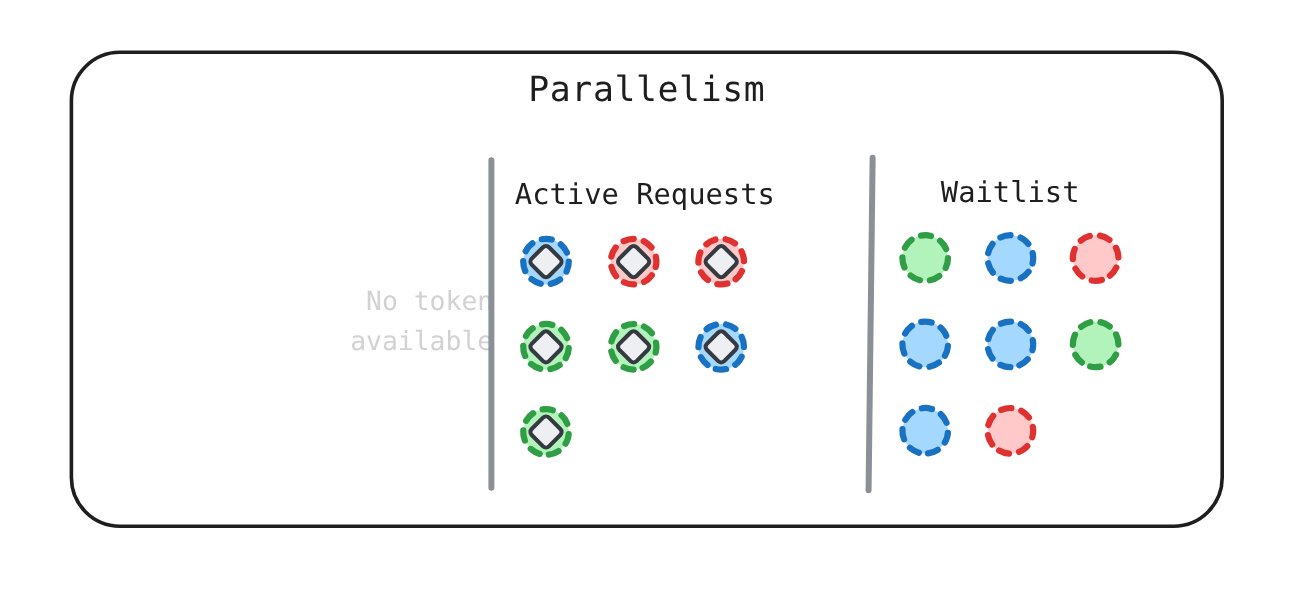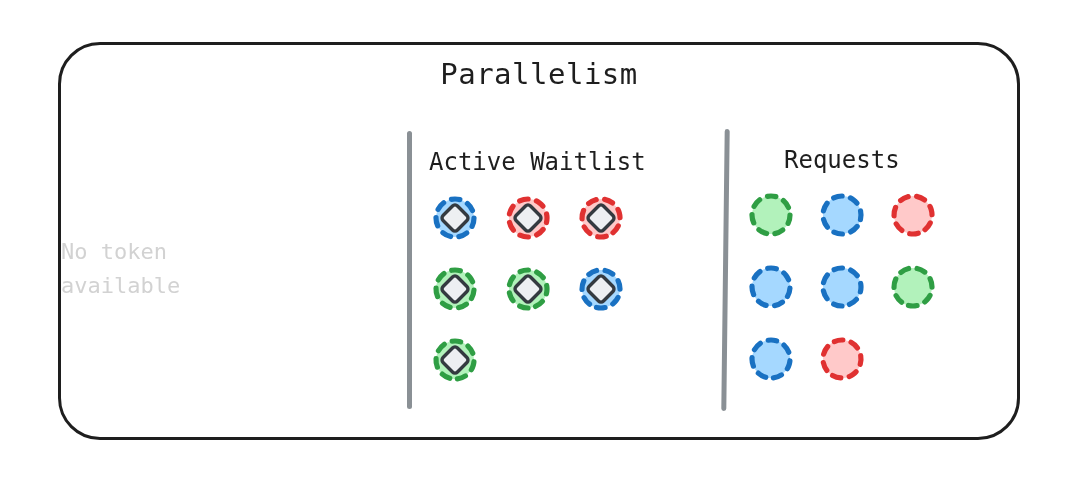--- a/index.html
+++ b/index.html
@@ -43,21 +43,21 @@
     white-space: pre;
   }
   .header-tokens   { left: 55px;  top: 101px; }
   .header-active   { left: 368px; top: 103px; }
   .header-waitlist { left: 723px; top: 101px; }
   .empty-state {
     position: absolute;
     left: 0;
     top: 190px;
     width: 350px;
-    text-align: left;
+    text-align: right;
     font-size: 22px;
     line-height: 34px;
     white-space: pre-line;
   }
   .divider {
     position: absolute;
     width: 5px;
     border-radius: 3px;
   }
   .divider-1 { left: 346px; top: 86px; height: 278px; }
@@ -84,21 +84,21 @@
 <div class="canvas">
   <div class="frame" style="border-color: rgb(30, 30, 30);">
 
     <div class="frame-title">Parallelism</div>
 
     <div class="empty-state" style="color: rgb(210, 210, 210);">No token
 available</div>
 
     <div class="divider divider-1" style="background: rgb(138, 144, 149);"></div>
 
-    <div class="col-header header-active">Active Waitlist</div>
+    <div class="col-header header-active">Active Requests</div>
     <div class="token-grid grid-active">
         <div class="token-row">
           <span class="token">
             <svg width="48" height="48" viewBox="0 0 48 48">
               <circle cx="24" cy="24" r="19" fill="#a5d8ff" stroke="#1971c2" stroke-width="5.2" stroke-linecap="round" stroke-dasharray="8.6 8.46" transform="rotate(0 24 24)"></circle>
               <rect x="13.8" y="13.8" width="20.4" height="20.4" rx="3.5" fill="#edeff2" stroke="#343a40" stroke-width="3.4" stroke-linejoin="round" transform="rotate(45 24 24)"></rect>
             </svg>
           </span>
           <span class="token">
             <svg width="48" height="48" viewBox="0 0 48 48">
@@ -138,21 +138,21 @@
             <svg width="48" height="48" viewBox="0 0 48 48">
               <circle cx="24" cy="24" r="19" fill="#b2f2bb" stroke="#2f9e44" stroke-width="5.2" stroke-linecap="round" stroke-dasharray="8.6 8.46" transform="rotate(106 24 24)"></circle>
               <rect x="13.8" y="13.8" width="20.4" height="20.4" rx="3.5" fill="#edeff2" stroke="#343a40" stroke-width="3.4" stroke-linejoin="round" transform="rotate(45 24 24)"></rect>
             </svg>
           </span>
         </div>
       </div>
 
     <div class="divider divider-2" style="background: rgb(138, 144, 149);"></div>
 
-    <div class="col-header header-waitlist">Requests</div>
+    <div class="col-header header-waitlist">Waitlist</div>
     <div class="token-grid grid-waitlist">
         <div class="token-row">
           <span class="token">
             <svg width="48" height="48" viewBox="0 0 48 48">
               <circle cx="24" cy="24" r="19" fill="#b2f2bb" stroke="#2f9e44" stroke-width="5.2" stroke-linecap="round" stroke-dasharray="8.6 8.46" transform="rotate(0 24 24)"></circle>
             </svg>
           </span>
           <span class="token">
             <svg width="48" height="48" viewBox="0 0 48 48">
               <circle cx="24" cy="24" r="19" fill="#a5d8ff" stroke="#1971c2" stroke-width="5.2" stroke-linecap="round" stroke-dasharray="8.6 8.46" transform="rotate(37 24 24)"></circle>

